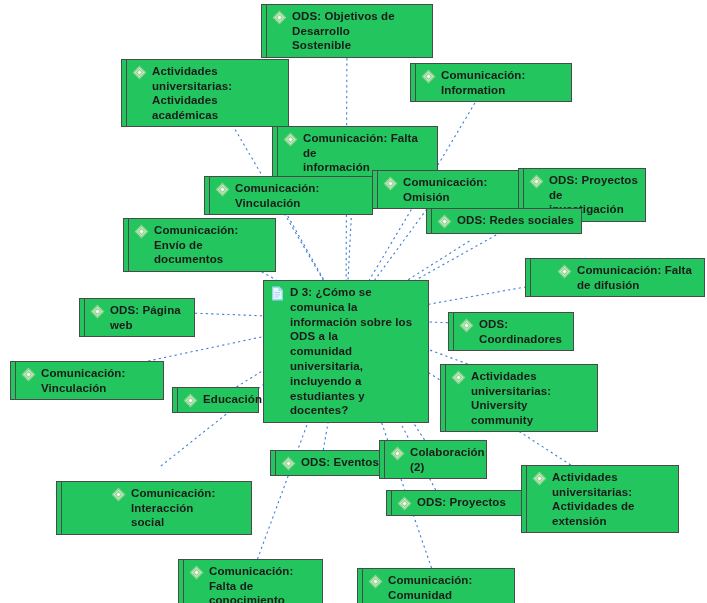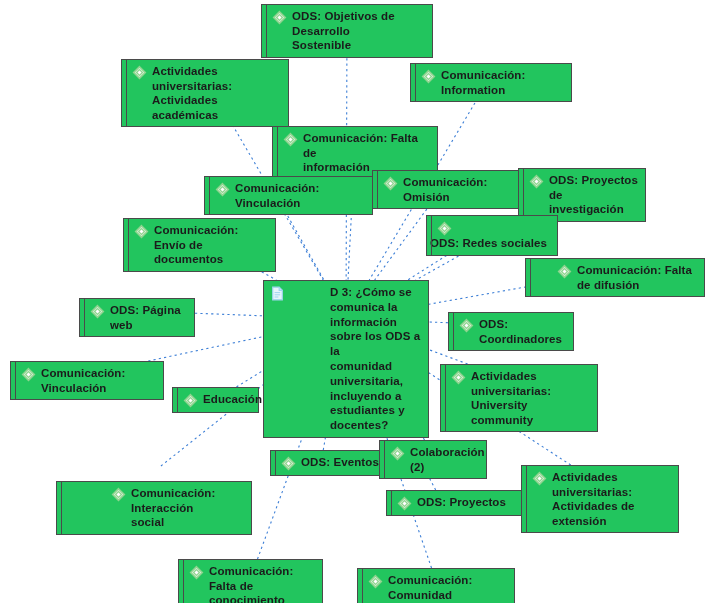--- a/index.html
+++ b/index.html
@@ -56,21 +56,20 @@
   }
   .node .label {
     font-size: 11.5px;
     line-height: 14.5px;
     color: #1b1b1b;
     white-space: pre-line;
     letter-spacing: 0.1px;
   }
   .node.doc {
     z-index: 6;
-    gap: 40px;
   }
   .node.doc .label {
     line-height: 14.8px;
   }
 </style>
 </head>
 <body>
 
 <div id="canvas">
   <svg id="edges">
@@ -166,21 +165,21 @@
 investigación</span>
       </div>
       <div class="node code" style="left: 123px; top: 218px; width: 153px; min-height: 38px;">
         <span class="ico"><svg width="15" height="15" viewBox="0 0 15 15">
             <polygon points="7.5,1.7 13.3,7.5 7.5,13.3 1.7,7.5" fill="#d9f0d9" stroke="#8fd48f" stroke-width="1.6"></polygon>
             <polygon points="7.5,4.6 10.4,7.5 7.5,10.4 4.6,7.5" fill="#ffffff" stroke="#8fd48f" stroke-width="1.2"></polygon>
           </svg></span>
         <span class="label">Comunicación: Envío de
 documentos</span>
       </div>
-      <div class="node code" style="left: 426px; top: 215px; width: 132px; min-height: 24px; flex-direction: column;">
+      <div class="node code" style="left: 426px; top: 208px; width: 156px; min-height: 24px;">
         <span class="ico"><svg width="15" height="15" viewBox="0 0 15 15">
             <polygon points="7.5,1.7 13.3,7.5 7.5,13.3 1.7,7.5" fill="#d9f0d9" stroke="#8fd48f" stroke-width="1.6"></polygon>
             <polygon points="7.5,4.6 10.4,7.5 7.5,10.4 4.6,7.5" fill="#ffffff" stroke="#8fd48f" stroke-width="1.2"></polygon>
           </svg></span>
         <span class="label">ODS: Redes sociales</span>
       </div>
       <div class="node code" style="left: 525px; top: 258px; width: 180px; min-height: 24px; padding-left: 24px;">
         <span class="ico"><svg width="15" height="15" viewBox="0 0 15 15">
             <polygon points="7.5,1.7 13.3,7.5 7.5,13.3 1.7,7.5" fill="#d9f0d9" stroke="#8fd48f" stroke-width="1.6"></polygon>
             <polygon points="7.5,4.6 10.4,7.5 7.5,10.4 4.6,7.5" fill="#ffffff" stroke="#8fd48f" stroke-width="1.2"></polygon>

